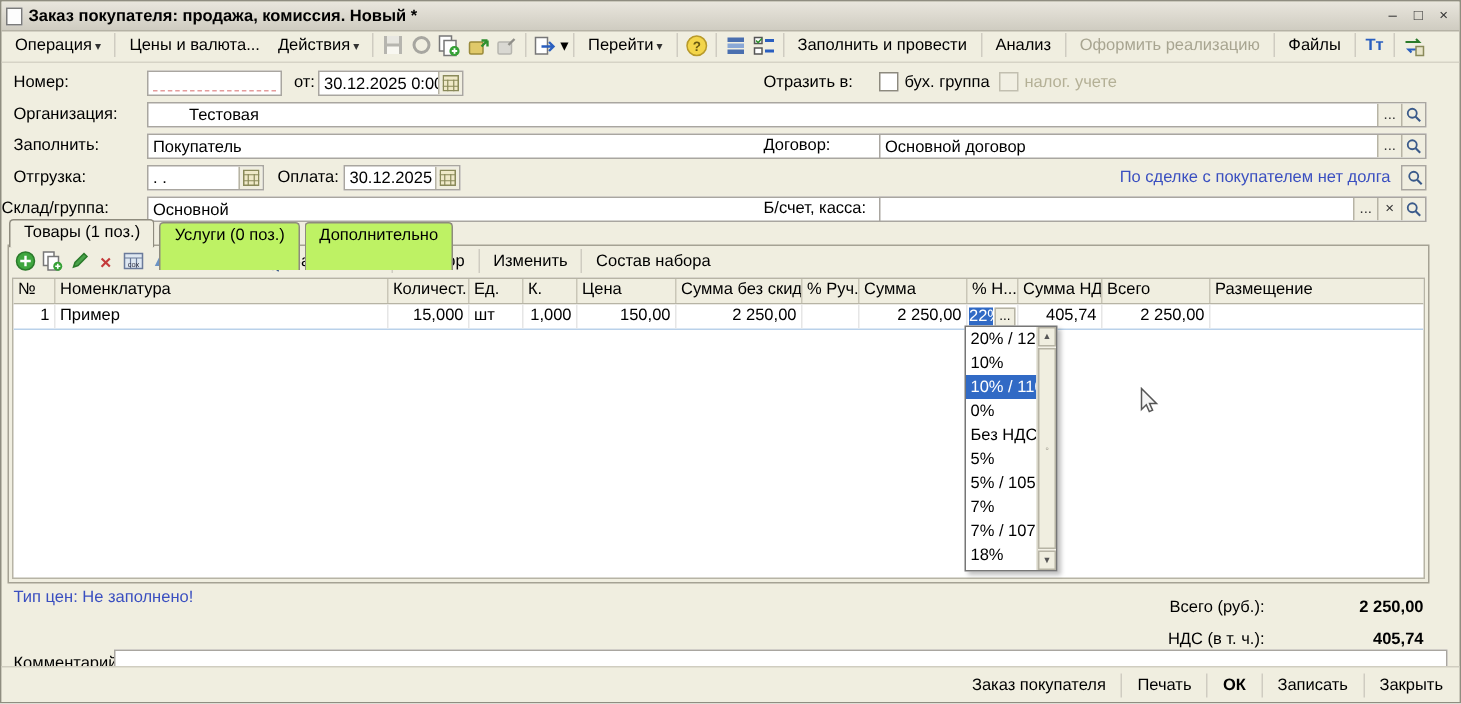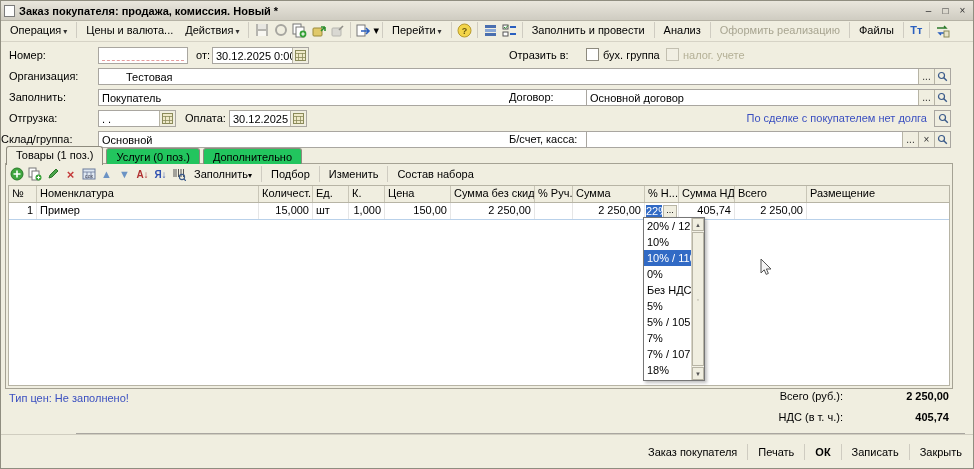--- a/index.html
+++ b/index.html
@@ -38,22 +38,22 @@
           display:flex; align-items:center; justify-content:center; font-size:10px; color:#333; }
   .req-line { position:absolute; left:3px; right:3px; bottom:2px; border-bottom:1px dashed #e49c9c; }
   .cb { position:absolute; width:13px; height:13px; background:#fff; border:1px solid #8d8a7e; }
   .cb.disabled { background:#f1efe3; border-color:#c2bfb0; }
   .cblabel { position:absolute; white-space:nowrap; }
   .cblabel.disabled { color:#b4b096; }
   .link { position:absolute; color:#3a4fc0; white-space:nowrap; }
 
   
   .tabs { position:absolute; left:5px; top:145px; height:18px; display:flex; z-index:3; }
-  .tab { padding:2px 9px 0 9px; margin-right:3px; background:#22c55e;
-         border:1px solid #8e8b7e; border-bottom:none; border-radius:3px 3px 0 0; height:16px; margin-top:2px; }
+  .tab { padding:2px 9px 0 9px; margin-right:3px; background:#bef264;
+         border:1px solid #8e8b7e; border-bottom:none; border-radius:3px 3px 0 0; height:32px; margin-top:2px; }
   .tab.active { background:#f0eee0; height:19px; margin-top:0; }
 
   
   .panel { position:absolute; left:4px; top:162px; width:948px; height:226px;
            background:#f0eee0; border:1px solid #a5a294; }
   .grid-toolbar { height:20px; display:flex; align-items:center; padding:1px 2px; }
   .gicon { width:17px; height:16px; display:inline-flex; align-items:center; justify-content:center; margin-right:1px; }
   .gbtn { padding:2px 6px; white-space:nowrap; }
   .tbl { position:absolute; left:2px; top:21px; right:2px; bottom:2px; background:#fff;
          border:1px solid #b7b4a5; overflow:hidden; }
@@ -77,27 +77,27 @@
   .dd-item.selected { background:#316ac5; color:#fff; }
   .dd-scroll { width:13px; background:#f3f1e6; border-left:1px solid #d8d5c8; display:flex; flex-direction:column; }
   .dd-arrow { height:13px; background:#f0eee0; border:1px solid #b7b4a5; font-size:6px;
               display:flex; align-items:center; justify-content:center; color:#555; }
   .dd-thumb { flex:1; margin:1px 0; background:#f0eee0; border:1px solid #b7b4a5;
               display:flex; align-items:center; justify-content:center; color:#9a978a; font-size:7px; }
 
   
   .typeline { position:absolute; left:8px; top:391px; color:#3a4fc0; }
   .totals { position:absolute; right:24px; top:389px; width:320px; }
-  .totrow { display:flex; justify-content:flex-end; align-items:flex-start; height:21px; }
+  .totrow { display:flex; justify-content:flex-end; align-items:flex-end; height:21px; }
   .totlabel { margin-right:14px; }
   .totval { width:92px; text-align:right; font-weight:bold; }
   .comment-label { position:absolute; left:8px; top:435px; }
   .comment-field { position:absolute; left:75px; top:432px; right:8px; height:17px;
                    background:#fff; border:1px solid #a9a6a0; }
-  .statusbar { position:absolute; left:0; right:0; bottom:0; height:34px;
+  .statusbar { position:absolute; left:0; right:0; bottom:0; height:24px;
                border-top:1px solid #d0cdc0; display:flex; align-items:center;
                justify-content:flex-end; padding:0 4px; background:#f0eee0; }
   .sbtn { padding:2px 7px; white-space:nowrap; }
   .sbtn.bold { font-weight:bold; }
 
   .cursor { position:absolute; left:758px; top:257px; z-index:9; }
 </style>
 </head>
 <body>
 

